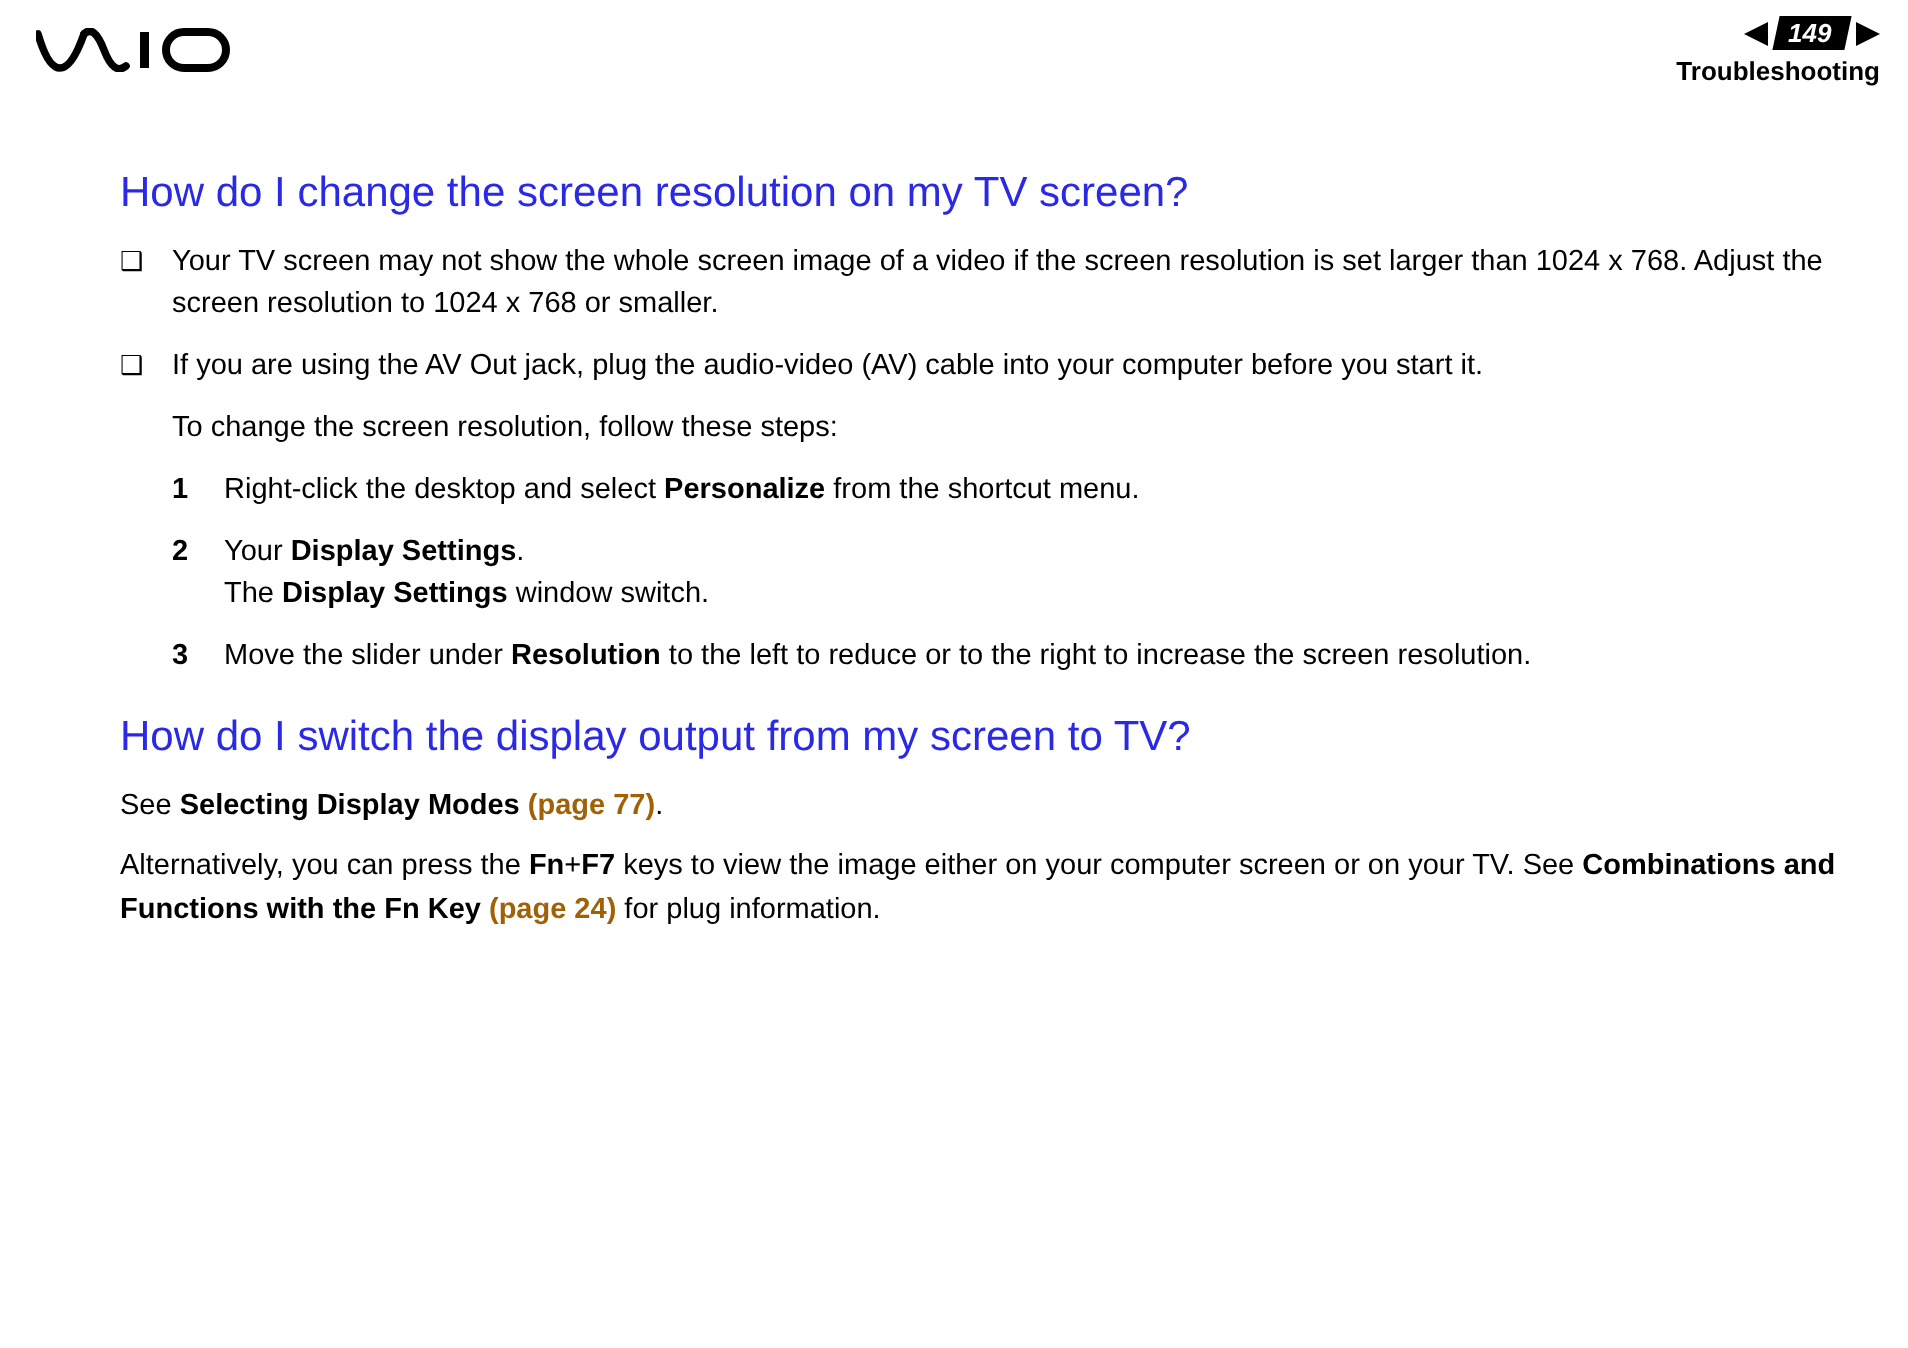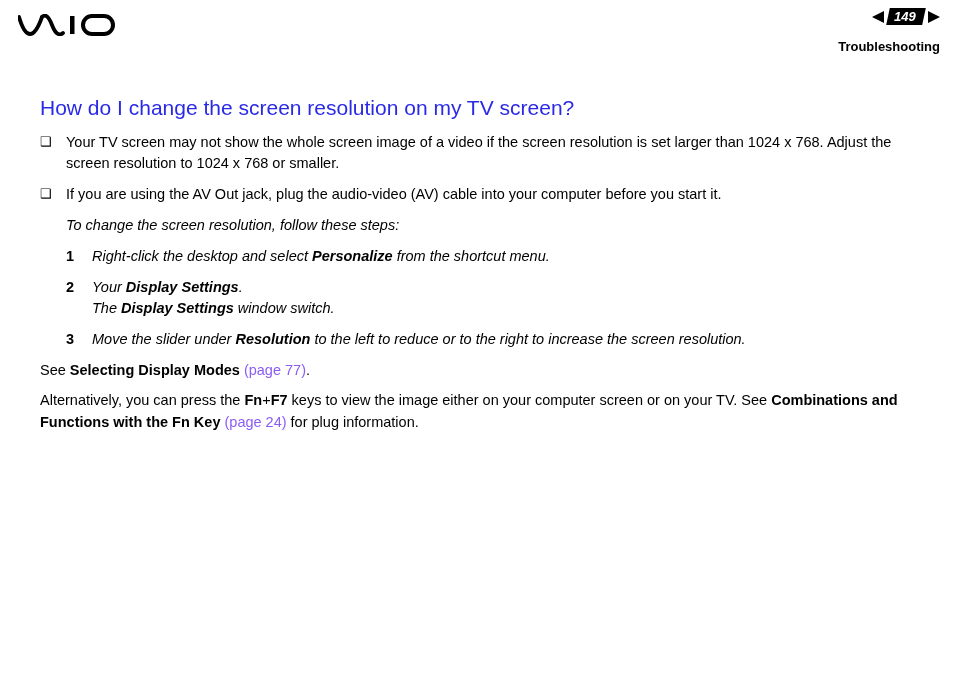--- a/index.html
+++ b/index.html
@@ -43,25 +43,25 @@
     font-size: 13px;
     padding: 1px 8px 1px 6px;
     transform: skewX(-12deg);
     display: inline-block;
     margin: 0 2px;
   }
   .page-num span { display:inline-block; transform: skewX(12deg); }
   .section {
     font-weight: bold;
     font-size: 13px;
-    margin-top: 14px;
+    margin-top: 3px;
     margin-right: 2px;
   }
   .content {
-    padding: 28px 34px 0 40px;
+    padding: 28px 34px 0 60px;
   }
   h2.qtitle {
     color: #2a2ae6;
     font-weight: normal;
     font-size: 21px;
     margin-bottom: 12px;
     margin-top: 10px;
   }
   h2.qtitle.second { margin-top: 18px; }
   .bullet-item {
@@ -76,39 +76,38 @@
     line-height: 1.6;
     flex-shrink: 0;
     width: 14px;
   }
   .bullet-text { flex: 1; }
   .sub-line {
     margin-left: 26px;
     font-size: 14.5px;
     line-height: 1.45;
     margin-bottom: 10px;
-    font-style: italic;
   }
   .num-item {
     display: flex;
     gap: 14px;
     margin-left: 26px;
     font-size: 14.5px;
     line-height: 1.45;
     margin-bottom: 10px;
   }
   .num-mark { font-weight: bold; width: 12px; flex-shrink: 0; }
-  .num-text { flex: 1; font-style: italic; }
+  .num-text { flex: 1; }
   .para {
     font-size: 14.5px;
     line-height: 1.5;
     margin-bottom: 8px;
   }
   b { font-weight: bold; }
-  .link { color: #8b5cf6; font-weight: normal; text-align: right; }
+  .link { color: #a16207; font-weight: bold; text-align: right; }
 </style>
 </head>
 <body>
 
 <div class="header">
   <div class="logo">
     <svg width="100" height="22" viewBox="0 0 100 22">
       <path d="M 1 3 Q 6 20 12 20 Q 18 20 24 3" stroke="#000" stroke-width="3.8" fill="none" stroke-linecap="round"></path>
       <path d="M 24 3 Q 29 -2 34 11 Q 39 24 45 19" stroke="#000" stroke-width="3.8" fill="none" stroke-linecap="round"></path>
       <rect x="52" y="2" width="4.5" height="18" fill="#000"></rect>
@@ -157,18 +156,19 @@
   <div class="num-item">
     <div class="num-mark">2</div>
     <div class="num-text"><span>Your </span><b>Display Settings</b><span>.</span><br><span>The </span><b>Display Settings</b><span> window switch.</span></div>
   </div>
 
   <div class="num-item">
     <div class="num-mark">3</div>
     <div class="num-text"><span>Move the slider under </span><b>Resolution</b><span> to the left to reduce or to the right to increase the screen resolution.</span></div>
   </div>
 
+  <h2 class="qtitle second">How do I switch the display output from my screen to TV?</h2>
 
   <div class="para"><span>See </span><b>Selecting Display Modes </b><span class="link">(page 77)</span><span>.</span></div>
 
   <div class="para"><span>Alternatively, you can press the </span><b>Fn</b><span>+</span><b>F7</b><span> keys to view the image either on your computer screen or on your TV. See </span><b>Combinations and Functions with the Fn Key </b><span class="link">(page 24)</span><span> for plug information.</span></div>
 
 </div>
 
 </body></html>

